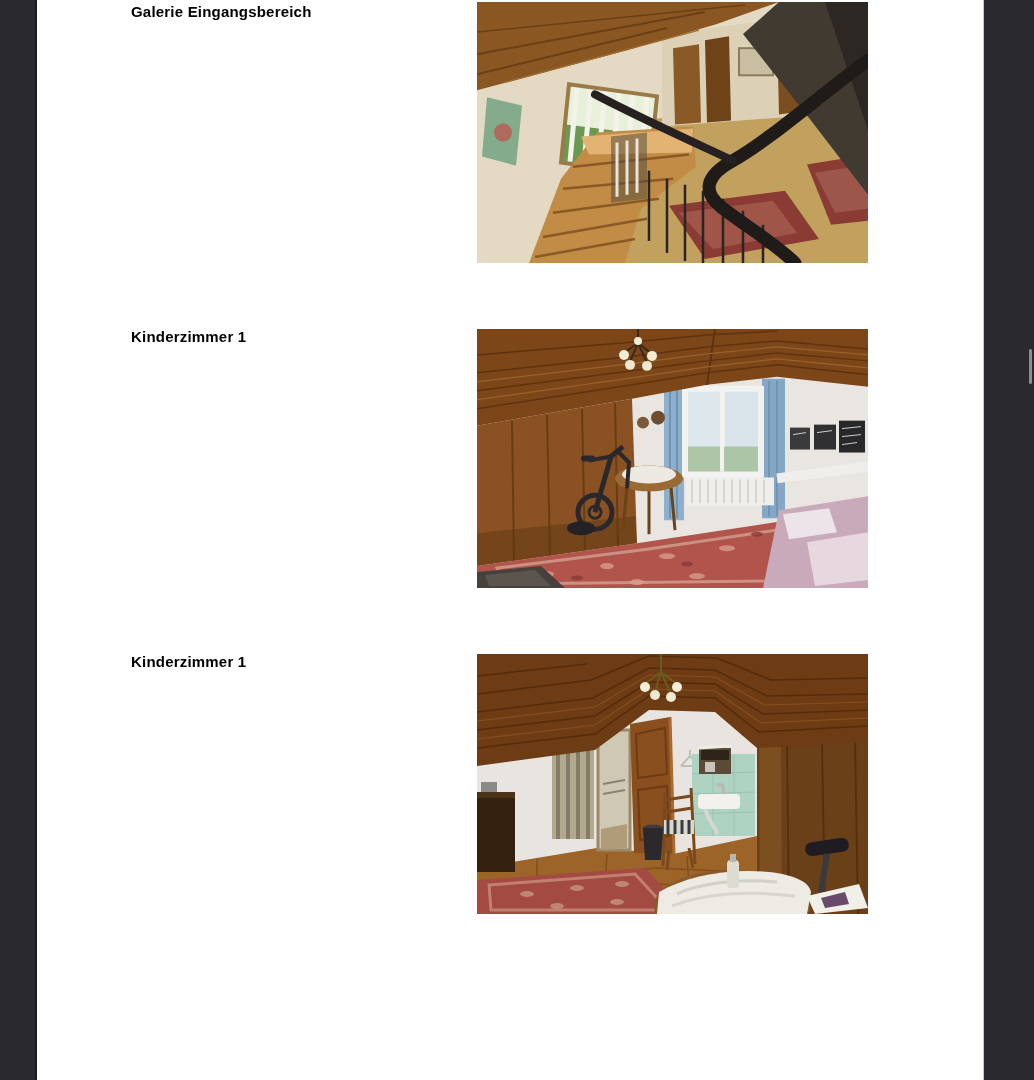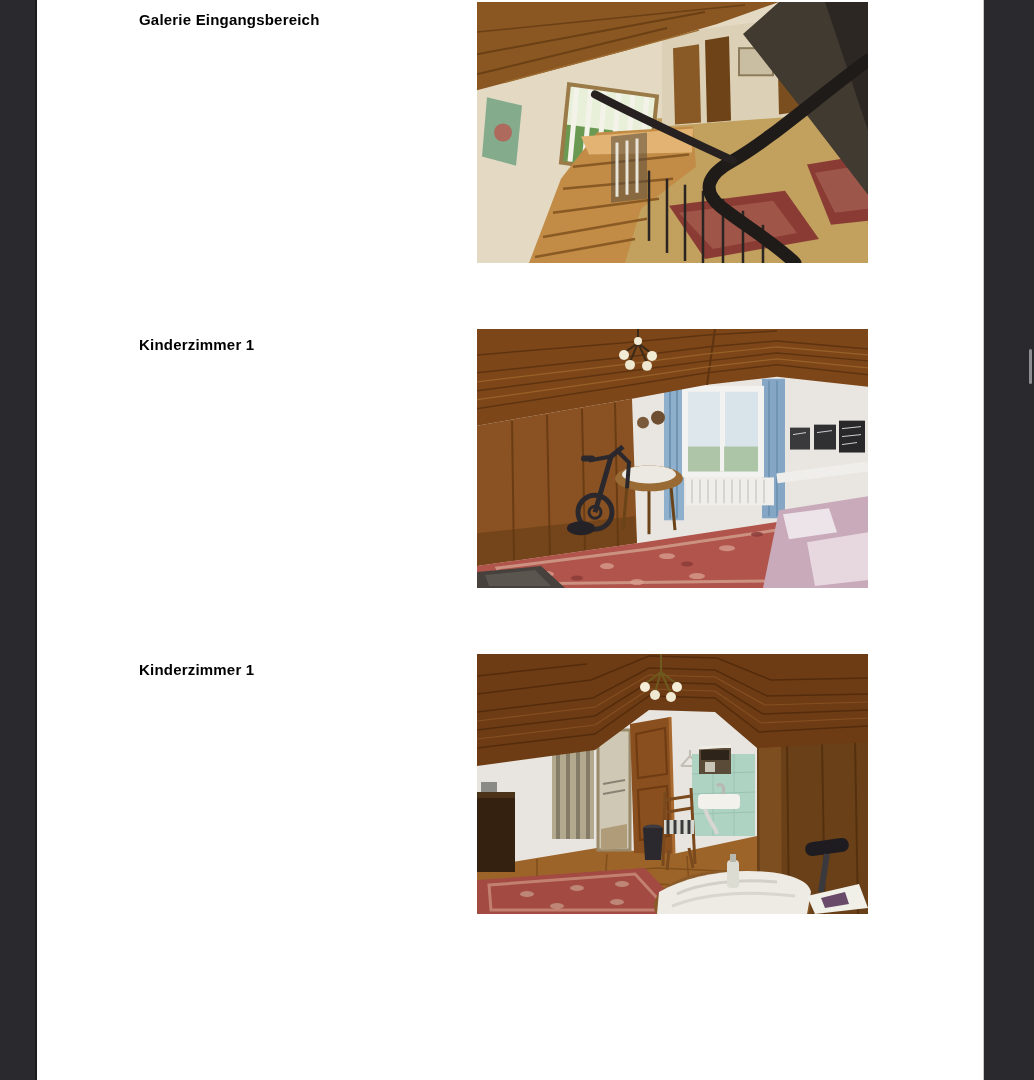--- a/index.html
+++ b/index.html
@@ -10,21 +10,21 @@
   }
   .page{
     position:absolute;left:35px;top:0;width:949px;height:1080px;
     background:#ffffff;
     border-left:2px solid #1b1b1e;
     border-right:1px solid #c9c9cd;
     box-sizing:border-box;
   }
   .row{position:absolute;left:0;top:0;width:100%;height:0;}
   .caption{
-    position:absolute;left:94px;margin:8px;
+    position:absolute;left:94px;margin:0;
     font-size:15px;line-height:18px;font-weight:bold;color:#000000;
     letter-spacing:.2px;white-space:nowrap;
   }
   .photo{
     position:absolute;left:440px;width:391px;overflow:hidden;
     background:#888;
   }
   .row1 .caption{top:3px}
   .row1 .photo{top:2px;height:261px}
   .row2 .caption{top:328px}

